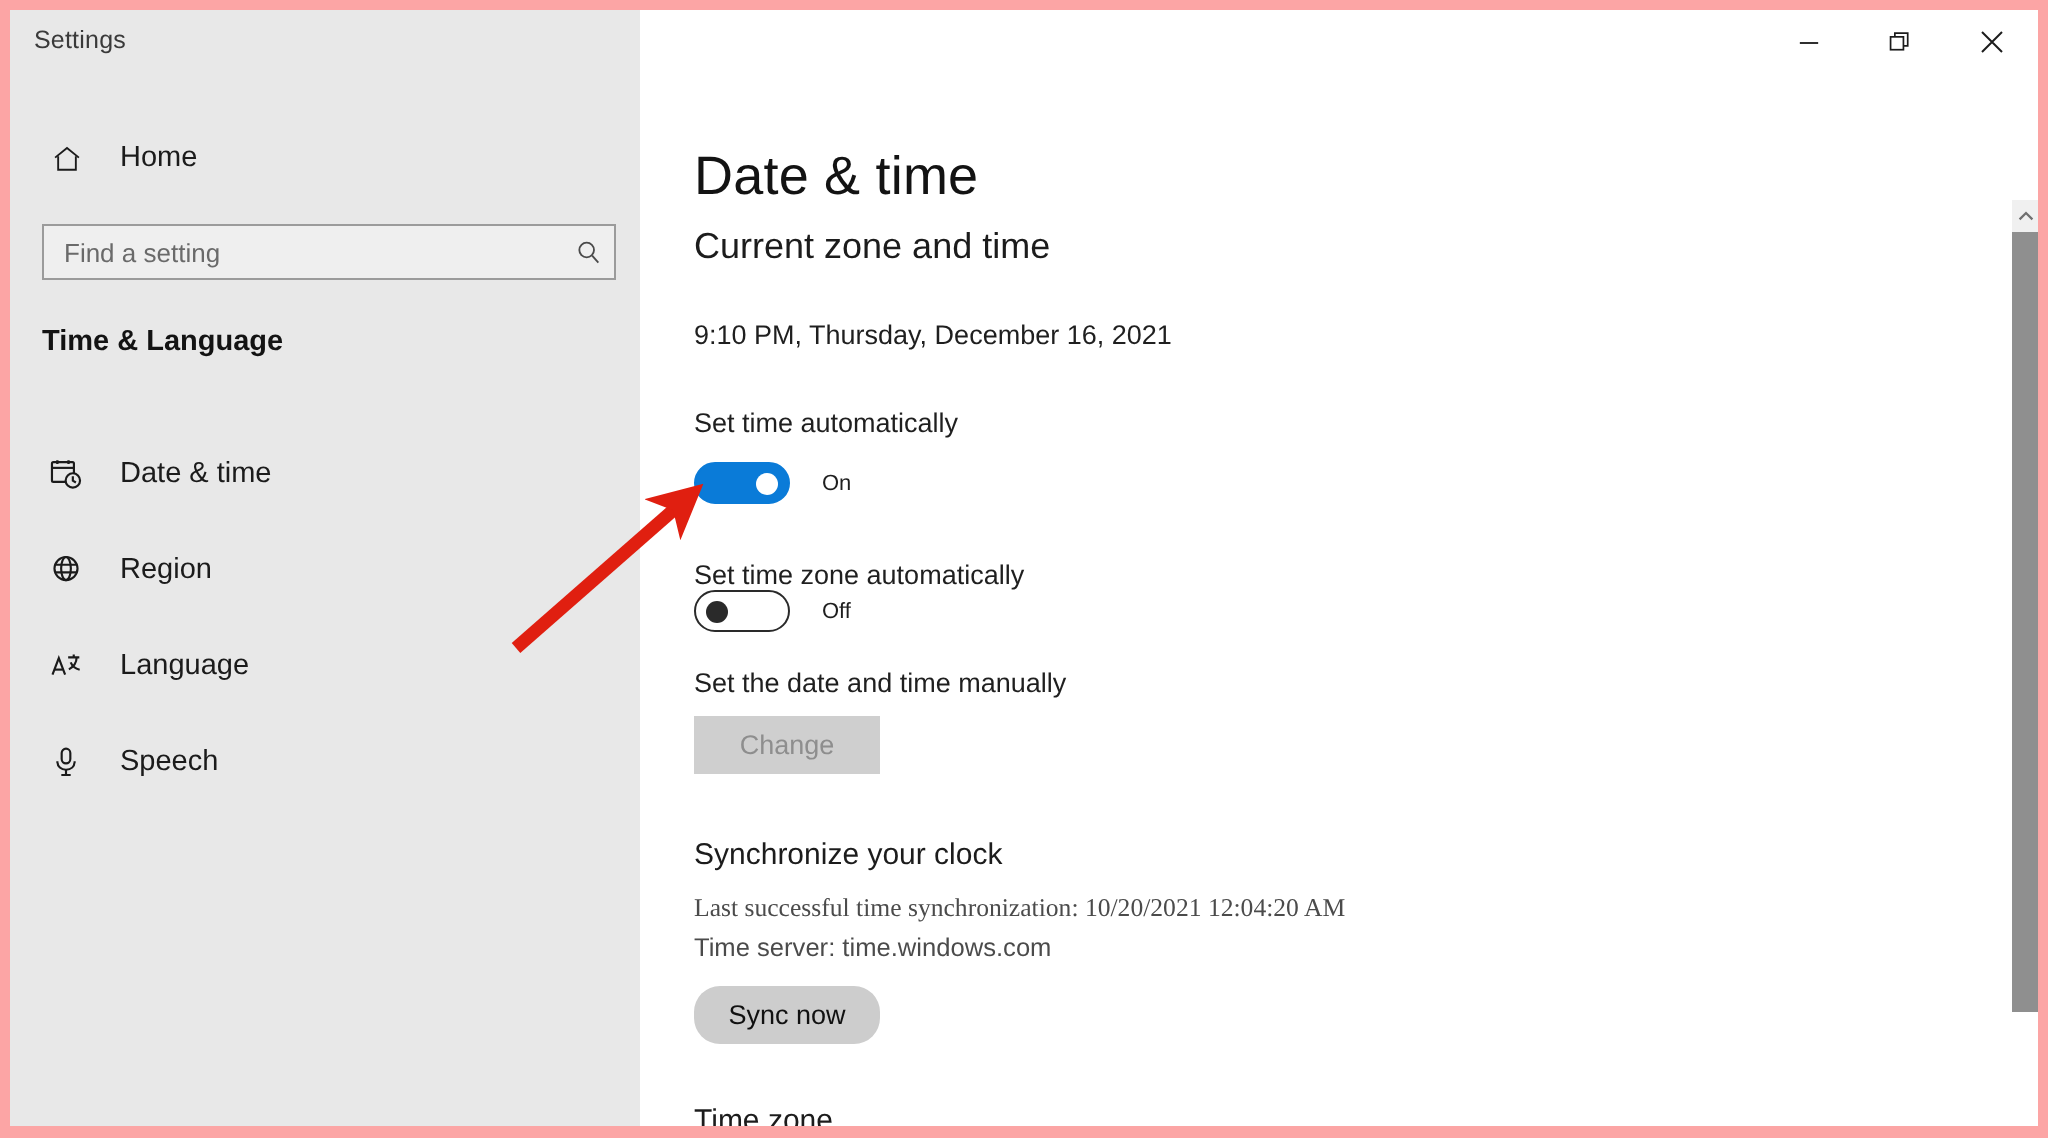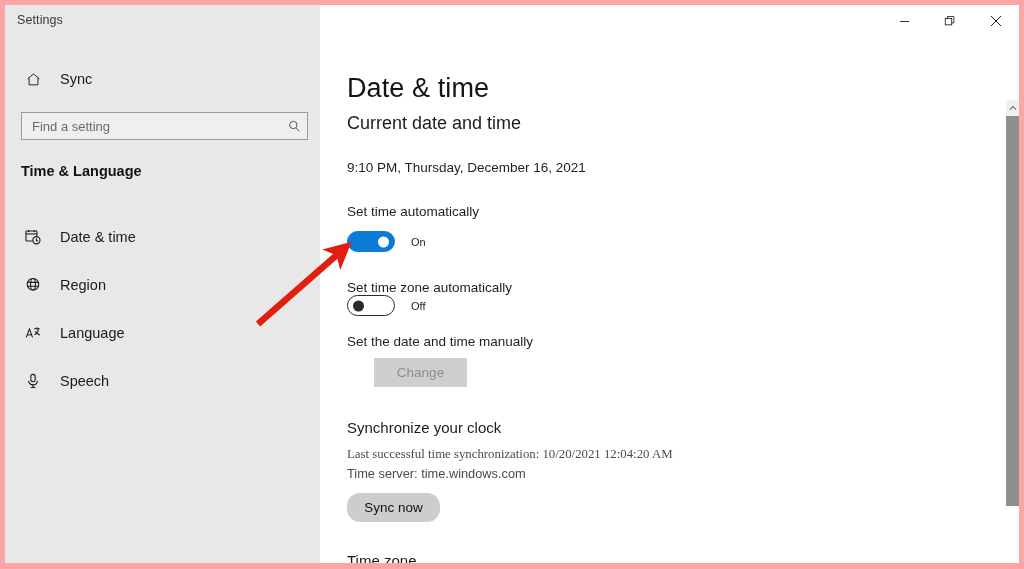--- a/index.html
+++ b/index.html
@@ -246,21 +246,20 @@
     min-width: 93px;
   }
   .btn.enabled {
     background: #cdcdcd;
     color: #111111;
     border-radius: 13px;
   }
   .btn.disabled {
     background: #cfcfcf;
     color: #8e8e8e;
-    margin-left: 27px;
   }
   #btn-change { top: 353px; }
   #btn-sync   { top: 488px; }
 
   #subheading-sync {
     position: absolute;
     left: 27px;
     top: 414px;
     font-size: 15px;
     color: #1c1c1c;
@@ -333,21 +332,21 @@
 
       <div id="titlebar-text">Settings</div>
 
       <div id="home-row">
         <span class="nav-icon">
           <svg width="17" height="17" viewBox="0 0 20 20" fill="none" stroke="currentColor" stroke-width="1.1">
             <path d="M3 9.2 L10 3.5 L17 9.2"></path>
             <path d="M4.8 8.4 V16.3 H15.2 V8.4"></path>
           </svg>
         </span>
-        <span class="label">Sync</span>
+        <span class="label">Home</span>
       </div>
 
       <div id="search-wrap">
         <input id="search-input" type="text" placeholder="Find a setting" style="">
         <span id="search-icon">
           <svg width="15" height="15" viewBox="0 0 18 18" fill="none" stroke="currentColor" stroke-width="1.1">
             <circle cx="7.6" cy="7.2" r="4.4"></circle>
             <path d="M10.9 10.6 L14.6 14.8"></path>
           </svg>
         </span>
@@ -424,21 +423,21 @@
         </div>
         <div class="win-btn">
           <svg width="12" height="12" viewBox="0 0 12 12" stroke="currentColor" stroke-width="1">
               <path d="M1 1 L11 11 M11 1 L1 11"></path>
             </svg>
         </div>
       </div>
 
       <h1 id="page-title">Date &amp; time</h1>
 
-      <div id="subheading-current">Current date and time</div>
+      <div id="subheading-current">Current zone and time</div>
       <div id="current-datetime">9:10 PM, Thursday, December 16, 2021</div>
 
       <div class="field-label" id="label-set-time">Set time automatically</div>
       <div class="toggle-row" id="toggle-row-time">
         <div class="toggle on">
           <div class="knob"></div>
         </div>
         <div class="toggle-state">On</div>
       </div>
 

